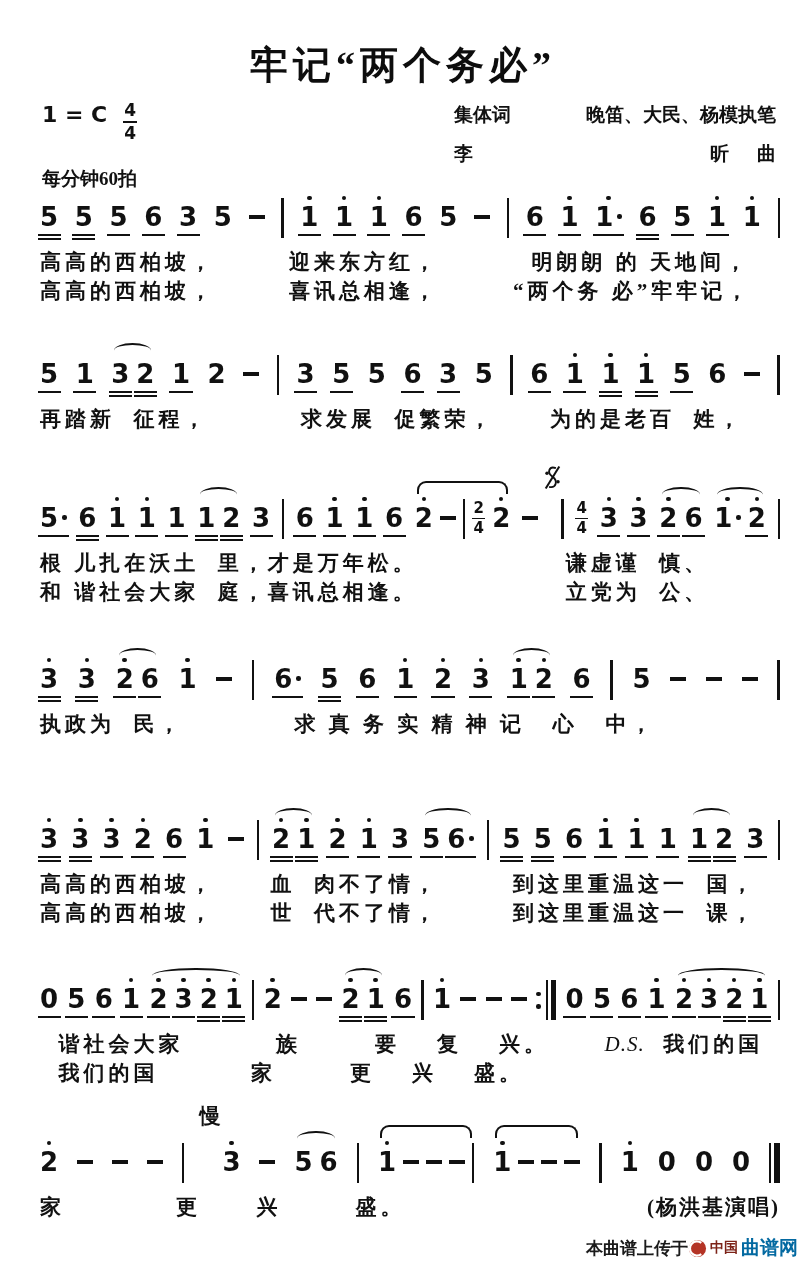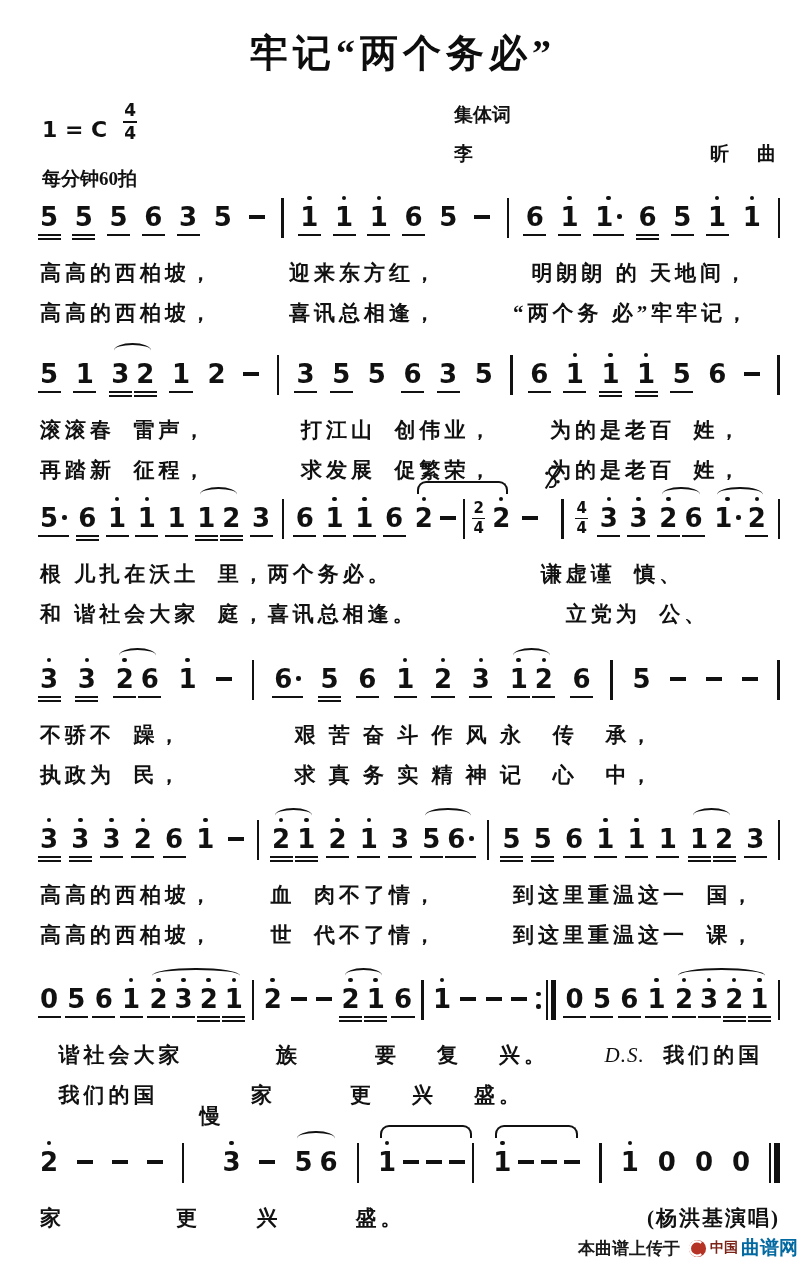--- a/index.html
+++ b/index.html
@@ -1,22 +1,22 @@
 <!DOCTYPE html>
 <html><head>
 <meta charset="utf-8">
 <style>
   html,body{margin:0;padding:0;background:#e8e8e8;}
   .page{position:relative;width:806px;height:1266px;background:#ffffff;margin:0 auto;overflow:hidden;
         font-family:"Liberation Serif",serif;color:#111;}
-  .title{position:absolute;top:28px;left:0;right:0;text-align:center;
+  .title{position:absolute;top:40px;left:0;right:0;text-align:center;
          font-weight:900;font-size:38px;letter-spacing:5px;color:#0d0d0d;}
   
   .meta{position:absolute;top:102px;left:42px;right:30px;display:flex;justify-content:space-between;align-items:flex-start;}
-  .keyrow{display:flex;align-items:flex-end;gap:16px;font-family:"DejaVu Sans",sans-serif;font-weight:700;font-size:22px;}
+  .keyrow{display:flex;align-items:flex-start;gap:16px;font-family:"DejaVu Sans",sans-serif;font-weight:700;font-size:22px;}
   .frac{display:inline-flex;flex-direction:column;align-items:center;}
   .frac b{font-family:"DejaVu Sans",sans-serif;font-size:17px;line-height:1;}
   .fline{width:14px;height:2px;background:#111;margin:2px 0;}
   .tempo{margin-top:24px;font-weight:700;font-size:19px;}
   .credits{width:322px;font-weight:700;font-size:19px;text-align:center;}
   .c1{display:flex;justify-content:space-between;}
   .c2{display:flex;justify-content:space-between;margin-top:13px;}
   .c2r{display:flex;gap:28px;}
   
   .sys{position:absolute;left:40px;right:26px;}
@@ -41,25 +41,25 @@
   .tsline{width:13px;height:1.6px;background:#111;margin:1.5px 0;}
   .rbar,.fbar{display:inline-flex;align-items:center;gap:3px;margin-top:5px;}
   .rdots{display:flex;flex-direction:column;gap:8px;margin-right:2px;}
   .rdots i{width:4.5px;height:4.5px;border-radius:50%;background:#111;}
   .thin{width:2.2px;height:40px;background:#111;}
   .thick{width:5.5px;height:40px;background:#111;}
   .anchor{position:relative;width:0;height:0;align-self:flex-start;}
   .segno{position:absolute;left:-6px;top:-30px;}
   .marktxt{position:absolute;left:-4px;top:-32px;font-weight:700;font-size:21px;line-height:1;white-space:nowrap;}
   .lyr{display:flex;white-space:pre;font-weight:600;font-size:21px;line-height:1.25;
-       letter-spacing:4px;margin-top:14px;}
+       letter-spacing:4px;margin-top:3px;}
   .lyr .em{font-style:italic;letter-spacing:1px;font-weight:400;}
   .lyr .right{margin-left:auto;letter-spacing:2px;}
   
-  .footer{position:absolute;right:8px;bottom:5px;display:flex;align-items:center;gap:8px;}
+  .footer{position:absolute;right:8px;bottom:5px;display:flex;align-items:center;}
   .uptext{font-weight:700;font-size:17px;color:#1a1a1a;}
   .brand{display:flex;align-items:center;gap:3px;}
   .brand-dark{font-weight:900;font-size:14px;color:#7c2318;}
   .brand-red{font-weight:900;font-size:19px;color:#0369a1;}
 </style>
 </head>
 <body>
 
 <div class="page">
   <div class="title">牢记“两个务必”</div>
@@ -72,20 +72,21 @@
           <b>4</b>
           <i class="fline"></i>
           <b>4</b>
         </span>
       </div>
       <div class="tempo">每分钟60拍</div>
     </div>
     <div class="credits">
       <div class="c1">
         <span>集体词</span>
+        <span>晚笛、大民、杨模执笔</span>
       </div>
       <div class="c2">
         <span>李</span>
         <span class="c2r">
           <span>昕</span>
           <span>曲</span>
         </span>
       </div>
     </div>
   </div>
@@ -467,21 +468,20 @@
           </span>
           <span class="tok">
             <span class="od"></span>
             <span class="nr">
               <i class="dashbar"></i>
             </span>
             <span class="ul"></span>
           </span>
           <span class="barline"></span>
         </div>
-        <div class="lyr"><span>滚滚春  雷声，          打江山  创伟业，      为的是老百  姓，</span></div>
         <div class="lyr"><span>再踏新  征程，          求发展  促繁荣，      为的是老百  姓，</span></div>
       </div>
       <div class="sys" style="top: 494px;">
         <div class="notes">
           <span class="tok">
             <span class="od"></span>
             <span class="nr">
               <i class="num">5</i>
               <i class="adot"></i>
             </span>
@@ -718,21 +718,21 @@
               <span class="nr">
                 <i class="num">2</i>
               </span>
               <span class="ul">
                 <i class="uline"></i>
               </span>
             </span>
           </span>
           <span class="barline"></span>
         </div>
-        <div class="lyr"><span>根 儿扎在沃土  里，两个务必。                谦虚谨  慎、</span></div>
+        <div class="lyr"><span>根 儿扎在沃土  里，才是万年松。                谦虚谨  慎、</span></div>
         <div class="lyr"><span>和 谐社会大家  庭，喜讯总相逢。                立党为  公、</span></div>
       </div>
       <div class="sys" style="top: 655px;">
         <div class="notes">
           <span class="tok">
             <span class="od">
               <i class="hdot"></i>
             </span>
             <span class="nr">
               <i class="num">3</i>
@@ -912,21 +912,20 @@
           </span>
           <span class="tok">
             <span class="od"></span>
             <span class="nr">
               <i class="dashbar"></i>
             </span>
             <span class="ul"></span>
           </span>
           <span class="barline"></span>
         </div>
-        <div class="lyr"><span>不骄不  躁，            艰 苦 奋 斗 作 风 永   传   承，</span></div>
         <div class="lyr"><span>执政为  民，            求 真 务 实 精 神 记   心   中，</span></div>
       </div>
       <div class="sys" style="top: 815px;">
         <div class="notes">
           <span class="tok">
             <span class="od">
               <i class="hdot"></i>
             </span>
             <span class="nr">
               <i class="num">3</i>

